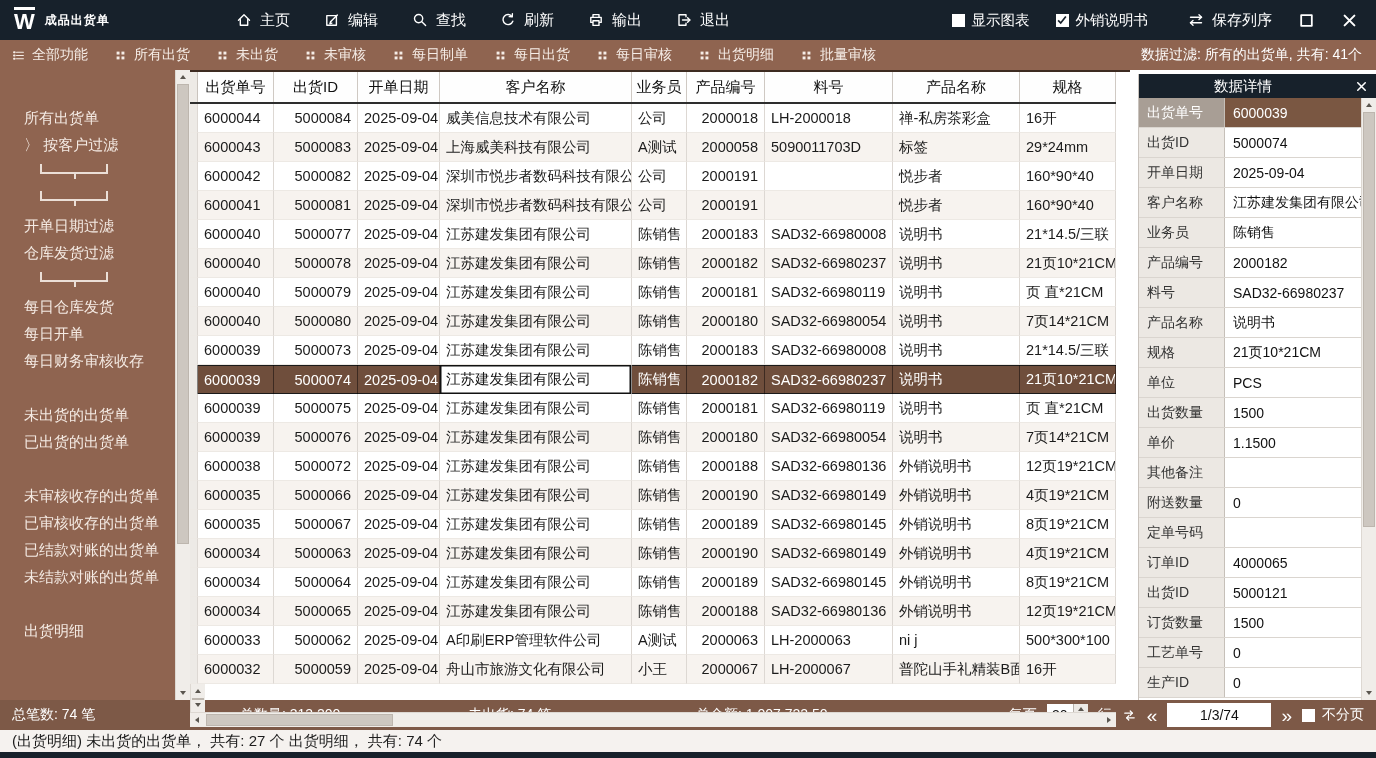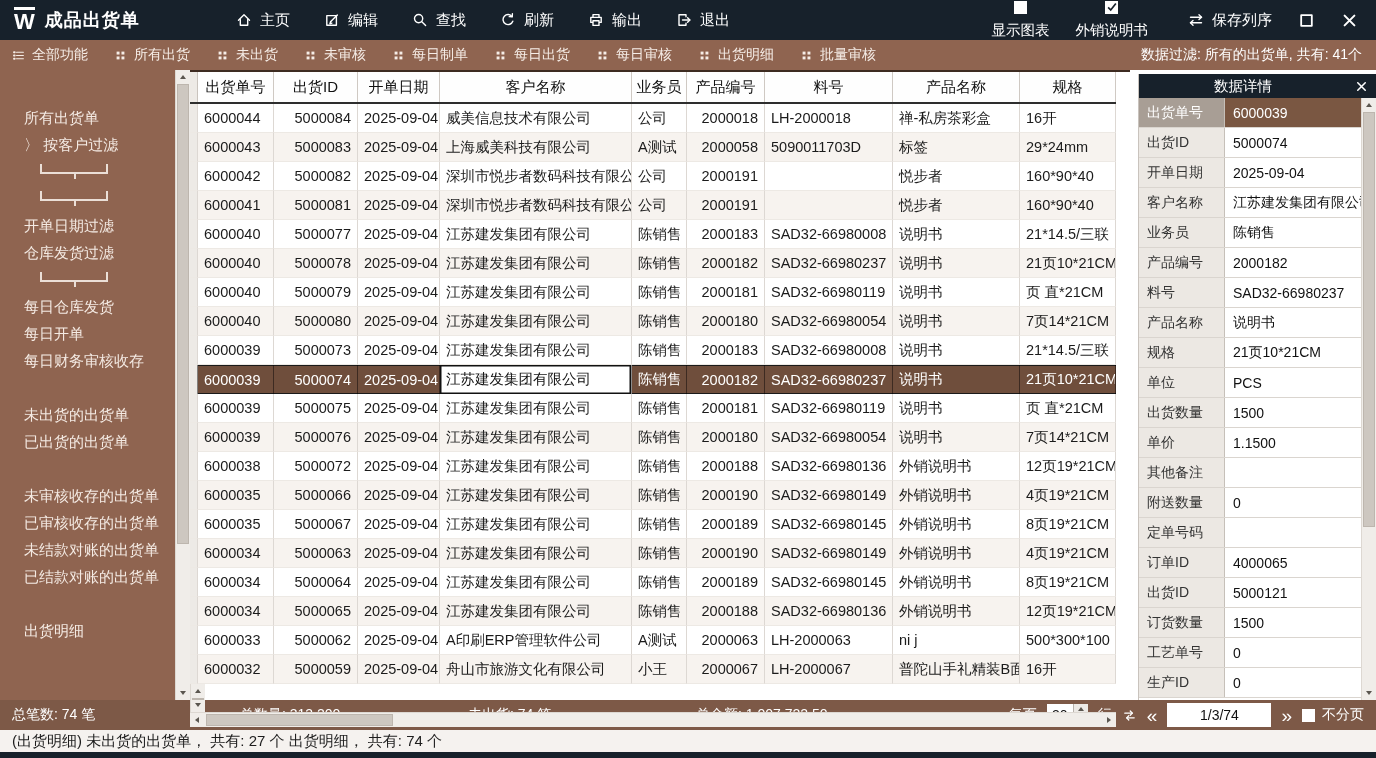--- a/index.html
+++ b/index.html
@@ -2,25 +2,25 @@
 <html><head>
 <meta charset="utf-8">
 <style>
   html,body{margin:0;padding:0;background:#444;}
   .app{position:relative;width:1376px;height:758px;background:#fff;overflow:hidden;
        font-family:"Liberation Sans","DejaVu Sans",sans-serif;display:flex;flex-direction:column;}
   
   .titlebar{height:40px;background:#17212B;color:#fff;display:flex;align-items:center;flex:0 0 40px;}
   .brand{display:flex;align-items:center;gap:10px;padding:0 14px;min-width:190px;}
   .logo{font-weight:bold;font-size:22px;line-height:1;border-top:3px solid #fff;padding-top:1px;}
-  .title{font-size:18px;font-weight:bold;letter-spacing:1px;}
+  .title{font-size:12px;font-weight:bold;letter-spacing:1px;}
   .tb-items{display:flex;align-items:center;gap:34px;margin-left:18px;}
   .tb-item{display:flex;align-items:center;gap:8px;font-size:15px;cursor:default;color:#fff;}
   .tb-checks{display:flex;align-items:center;gap:26px;margin-left:auto;}
-  .cb{display:flex;align-items:center;gap:7px;font-size:14.5px;flex-direction:column;}
+  .cb{display:flex;align-items:center;gap:7px;font-size:14.5px;}
   .cb-box{width:13px;height:13px;background:#fff;display:inline-flex;align-items:center;justify-content:center;flex:0 0 13px;}
   .cb-box svg{display:block;}
   .tb-right{display:flex;align-items:center;gap:26px;margin-left:40px;padding-right:18px;}
   .winbtn{display:flex;align-items:center;}
   
   .navbar{height:30px;background:#8F6450;color:#F6EDE7;display:flex;align-items:center;flex:0 0 30px;font-size:14px;}
   .nav-items{display:flex;align-items:center;gap:26px;padding-left:12px;}
   .nav-item{display:flex;align-items:center;gap:7px;cursor:default;white-space:nowrap;}
   .filter-status{margin-left:auto;padding-right:14px;font-size:14px;color:#fff;white-space:nowrap;}
   
@@ -303,22 +303,22 @@
           <div class="connector"></div>
           <div class="side-item">每日仓库发货</div>
           <div class="side-item">每日开单</div>
           <div class="side-item">每日财务审核收存</div>
           <div class="side-gap"></div>
           <div class="side-item">未出货的出货单</div>
           <div class="side-item">已出货的出货单</div>
           <div class="side-gap"></div>
           <div class="side-item">未审核收存的出货单</div>
           <div class="side-item">已审核收存的出货单</div>
+          <div class="side-item">已结款对账的出货单</div>
           <div class="side-item">未结款对账的出货单</div>
-          <div class="side-item">已结款对账的出货单</div>
           <div class="side-gap"></div>
           <div class="side-item">出货明细</div>
         </div>
       <div class="vscroll">
         <div class="sb-btn">
             <span class="tri up"></span>
           </div>
         <div class="sb-track">
             <div class="sb-thumb" style="top:0;height:76%;"></div>
           </div>

